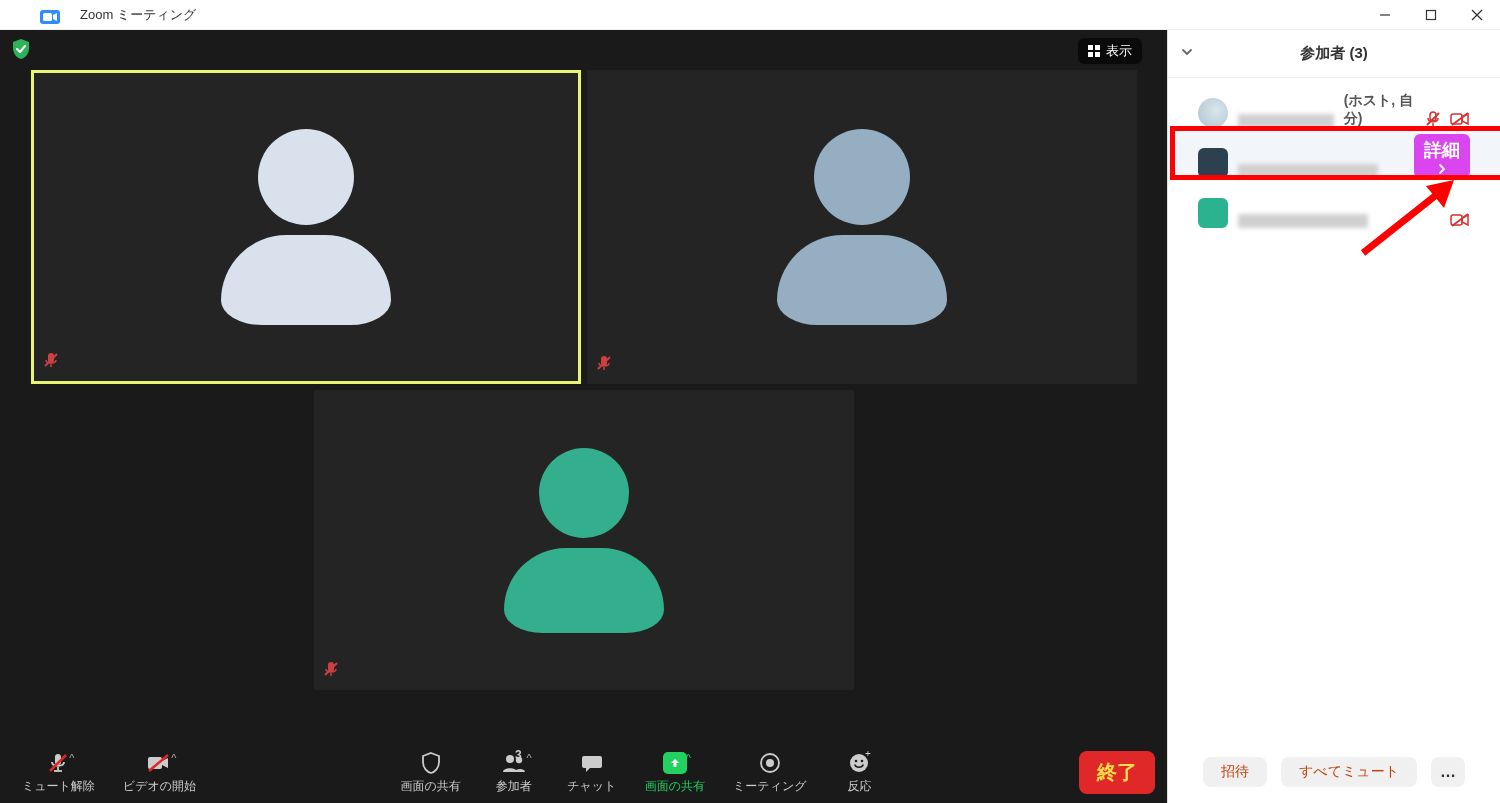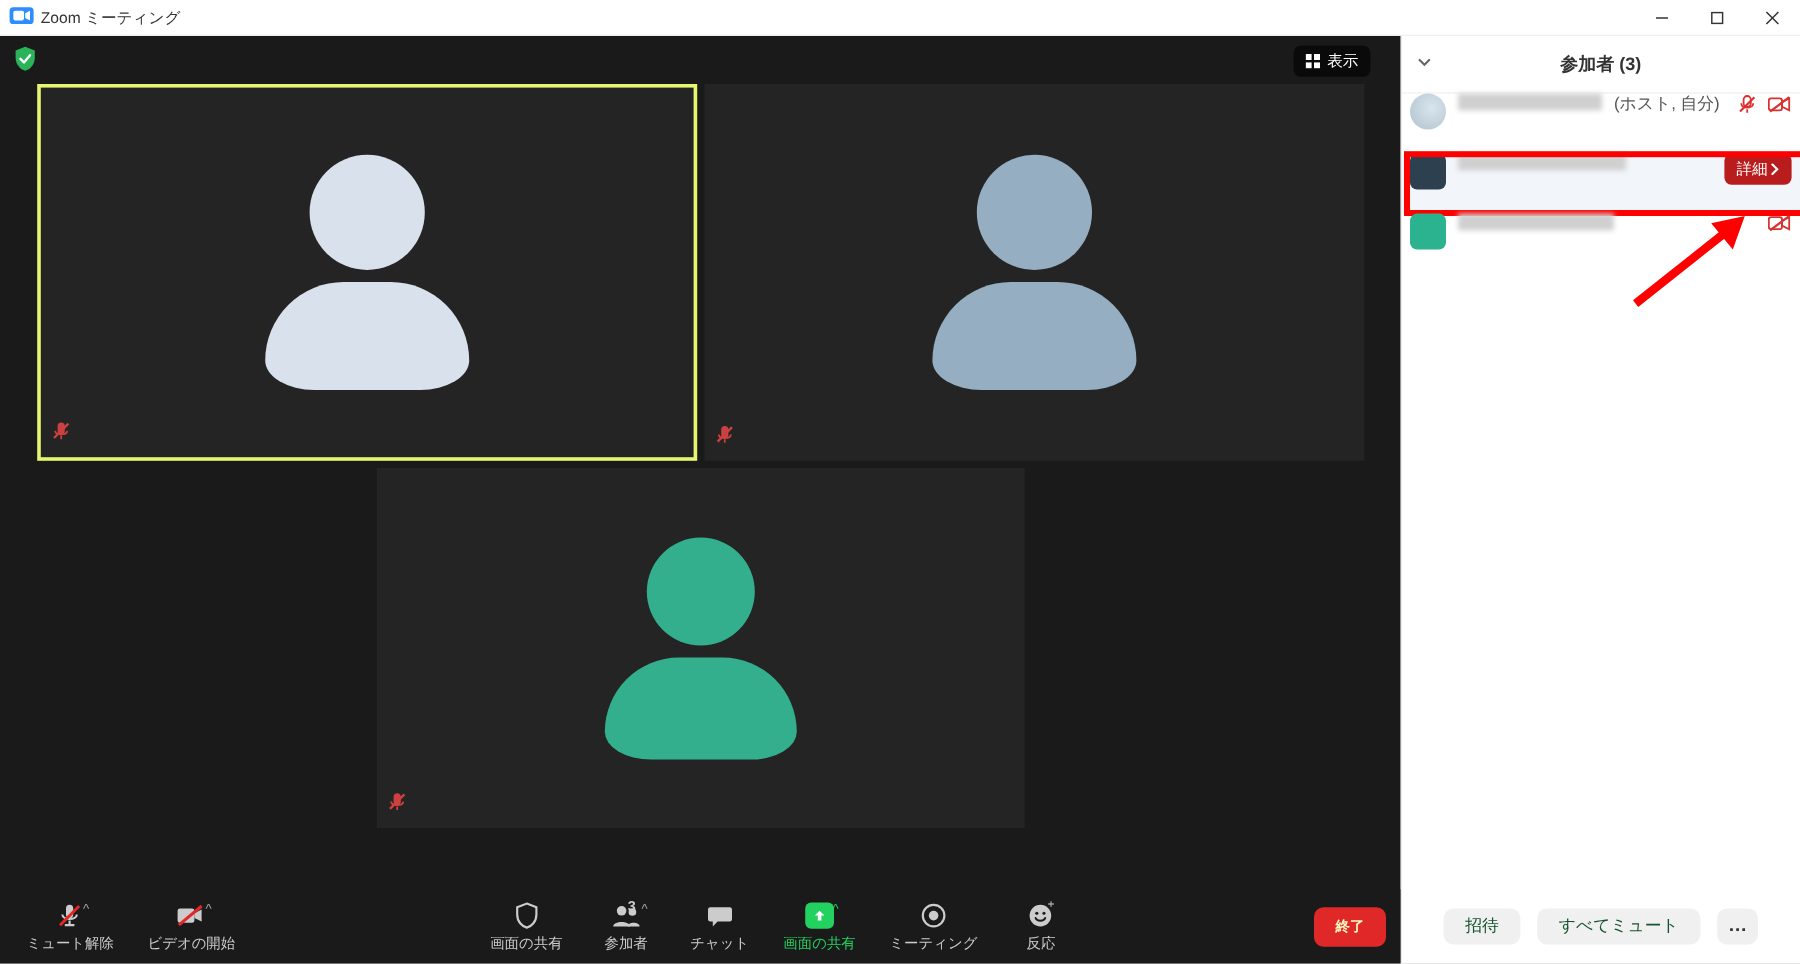--- a/index.html
+++ b/index.html
@@ -1,19 +1,19 @@
 <!DOCTYPE html>
 <html><head>
 <meta charset="utf-8">
 <style>
 * { margin: 0; padding: 0; box-sizing: border-box; font-family: "Segoe UI", Meiryo, sans-serif; }
 html, body { width: 1500px; height: 803px; overflow: hidden; background: #fff; }
 .app { display: flex; flex-direction: column; width: 100%; height: 100%; }
 .titlebar { height: 30px; display: flex; align-items: center; justify-content: space-between; background: #fff; border-bottom: 1px solid #eee; }
-.titlebar-left { display: flex; align-items: flex-start; gap: 6px; padding-left: 8px; font-size: 13px; color: #333; }
+.titlebar-left { display: flex; align-items: flex-end; gap: 20px; padding-left: 8px; font-size: 13px; color: #333; margin-left: 32px; }
 .zoom-logo { width: 20px; height: 14px; background: #2d8cff; border-radius: 3px; display: flex; align-items: center; justify-content: center; }
 .zoom-logo svg { width: 14px; height: 10px; }
 .win-controls { display: flex; }
 .win-btn { width: 46px; height: 30px; display: flex; align-items: center; justify-content: center; color: #333; }
 .content { flex: 1; display: flex; min-height: 0; }
 .meeting { flex: 1; background: #1a1a1a; display: flex; flex-direction: column; position: relative; }
 .meeting-top { position: absolute; top: 8px; left: 10px; right: 25px; display: flex; justify-content: space-between; z-index: 10; }
 .shield { width: 22px; height: 22px; display: flex; align-items: center; justify-content: center; }
 .view-btn { background: rgba(0,0,0,0.6); color: #fff; border-radius: 6px; padding: 4px 10px; font-size: 13px; display: flex; align-items: center; gap: 6px; }
 .grid-icon { width: 12px; height: 12px; }
@@ -27,36 +27,36 @@
 .avatar-body { border-radius: 80px 80px 50px 50px / 80px 80px 30px 30px; margin-top: 10px; }
 .mic-muted-corner { position: absolute; left: 8px; bottom: 8px; }
 .toolbar { height: 62px; background: #1a1a1a; display: flex; align-items: center; justify-content: space-between; padding: 0 12px; }
 .tb-group { display: flex; align-items: center; gap: 8px; }
 .tb-btn { display: flex; flex-direction: column; align-items: center; justify-content: center; color: #ccc; font-size: 12px; padding: 4px 10px; border-radius: 6px; position: relative; min-width: 70px; }
 .tb-btn.green .tb-label { color: #23d160; }
 .tb-icon-wrap { height: 26px; display: flex; align-items: center; justify-content: center; position: relative; }
 .tb-caret { position: absolute; right: -4px; top: 2px; color: #aaa; font-size: 11px; }
 .tb-badge { position: absolute; top: -2px; right: 6px; background: none; color: #ccc; font-size: 12px; font-weight: bold; }
 .tb-label { margin-top: 2px; white-space: nowrap; }
-.end-btn { background: #e02828; color: #fef9c3; font-weight: bold; padding: 8px 18px; border-radius: 8px; font-size: 12px; text-align: center; }
+.end-btn { background: #e02828; color: #fde047; font-weight: bold; padding: 8px 18px; border-radius: 8px; font-size: 20px; text-align: center; }
 .share-icon-box { width: 24px; height: 22px; background: #23d160; border-radius: 5px; display: flex; align-items: center; justify-content: center; }
 .panel { width: 333px; background: #fff; border-left: 1px solid #ddd; display: flex; flex-direction: column; }
 .panel-header { height: 48px; display: flex; align-items: center; justify-content: center; position: relative; font-size: 15px; font-weight: bold; color: #333; border-bottom: 1px solid #eee; }
 .panel-collapse { position: absolute; left: 12px; color: #666; }
-.participant { height: 50px; display: flex; align-items: flex-start; padding: 0 7px; gap: 10px; position: relative; }
+.participant { height: 50px; display: flex; align-items: flex-end; padding: 0 30px; gap: 10px; position: relative; font-weight: bold; }
 .participant.hover { background: #f2f5fa; }
 .p-avatar { width: 30px; height: 30px; border-radius: 6px; flex-shrink: 0; }
 .p-avatar.round { border-radius: 50%; background: radial-gradient(ellipse at 60% 40%, #d8e6ee 0%, #b8c8d2 80%); }
 .p-name-redacted { width: 120px; height: 14px; background: #d0d0d0; filter: blur(2px); }
 .p-meta { color: #555; font-size: 14px; }
 .p-icons { margin-left: auto; display: flex; gap: 8px; align-items: center; }
-.detail-btn { background: #b91c1c; color: #fff; font-size: 13px; padding: 4px 10px; border-radius: 6px; display: flex; align-items: center; gap: 2px; }
+.detail-btn { background: #d946ef; color: #fff; font-size: 18px; padding: 4px 10px; border-radius: 6px; display: flex; align-items: center; gap: 2px; flex-direction: column; }
 .highlight-box { position: absolute; border: 5px solid #ff0000; pointer-events: none; }
 .panel-footer { margin-top: auto; padding: 10px 14px 16px; display: flex; align-items: center; gap: 14px; justify-content: center; }
-.footer-btn { background: #f0f0f0; border-radius: 8px; padding: 6px 18px; font-size: 14px; color: #14532d; }
+.footer-btn { background: #f0f0f0; border-radius: 8px; padding: 6px 18px; font-size: 14px; color: #c2410c; }
 .footer-more { width: 34px; height: 30px; background: #f0f0f0; border-radius: 8px; display: flex; align-items: center; justify-content: center; color: #333; font-weight: bold; }
 .red-arrow { position: absolute; pointer-events: none; }
 </style>
 </head>
 <body>
 
 <div class="app">
 
   <div class="titlebar">
     <div class="titlebar-left">

